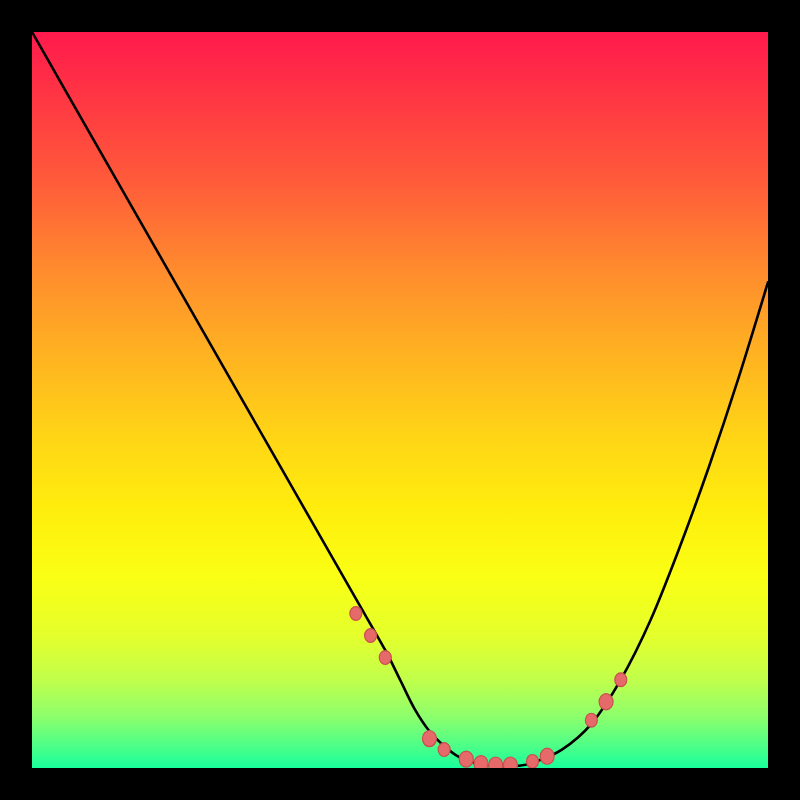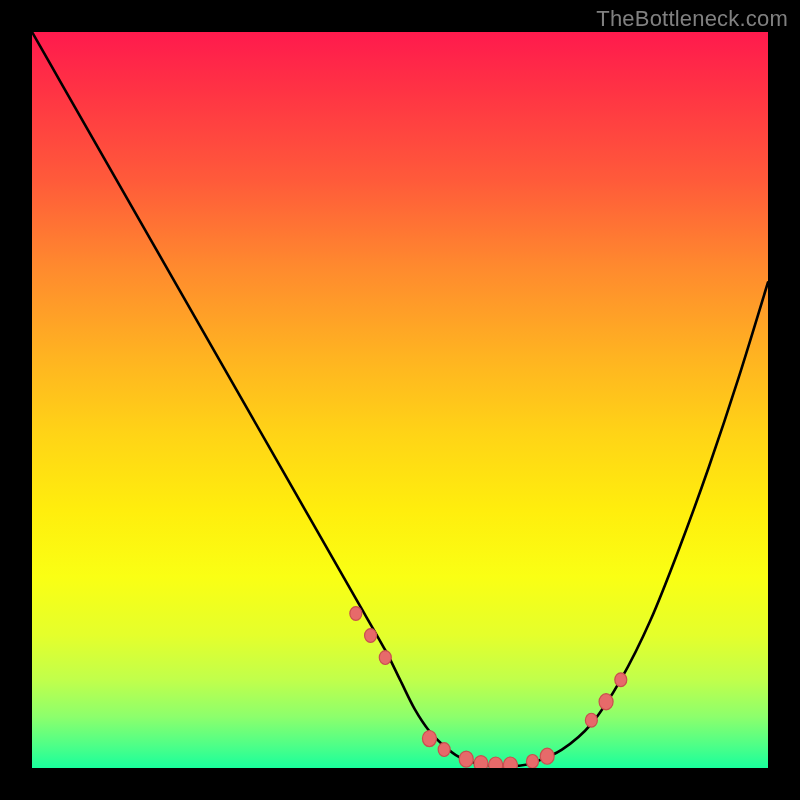--- a/index.html
+++ b/index.html
@@ -69,21 +69,20 @@
   .dot {
     fill: #e76a6a;
     stroke: #c94f4f;
     stroke-width: 1.2;
   }
 </style>
 </head>
 <body>
 
 <div class="frame">
-  <div class="watermark">TheBottleneck.com</div>
   <div class="plot">
     <div class="gradient"></div>
     <svg class="curve" viewBox="0 0 736 736" preserveAspectRatio="none">
       <path id="curve-path" fill="none" stroke="#000000" stroke-width="2.6" stroke-linejoin="round" stroke-linecap="round" d="M 0.00 0.00 C 4.91 8.59, 19.63 34.35, 29.44 51.52 C 39.25 68.69, 49.07 85.87, 58.88 103.04 C 68.69 120.21, 78.51 137.39, 88.32 154.56 C 98.13 171.73, 107.95 188.91, 117.76 206.08 C 127.57 223.25, 137.39 240.43, 147.20 257.60 C 157.01 274.77, 166.83 291.95, 176.64 309.12 C 186.45 326.29, 196.27 343.47, 206.08 360.64 C 215.89 377.81, 225.71 394.99, 235.52 412.16 C 245.33 429.33, 255.15 446.51, 264.96 463.68 C 274.77 480.85, 284.59 498.03, 294.40 515.20 C 304.21 532.37, 314.03 549.55, 323.84 566.72 C 333.65 583.89, 345.92 604.75, 353.28 618.24 C 360.64 631.73, 363.09 637.87, 368.00 647.68 C 372.91 657.49, 377.81 668.53, 382.72 677.12 C 387.63 685.71, 392.53 693.07, 397.44 699.20 C 402.35 705.33, 407.25 709.63, 412.16 713.92 C 417.07 718.21, 421.97 722.14, 426.88 724.96 C 431.79 727.78, 436.69 729.38, 441.60 730.85 C 446.51 732.32, 451.41 733.18, 456.32 733.79 C 461.23 734.41, 466.13 734.53, 471.04 734.53 C 475.95 734.53, 480.85 734.41, 485.76 733.79 C 490.67 733.18, 493.12 733.55, 500.48 730.85 C 507.84 728.15, 520.11 724.10, 529.92 717.60 C 539.73 711.10, 549.55 703.49, 559.36 691.84 C 569.17 680.19, 578.99 664.85, 588.80 647.68 C 598.61 630.51, 608.43 610.88, 618.24 588.80 C 628.05 566.72, 637.87 540.96, 647.68 515.20 C 657.49 489.44, 667.31 462.45, 677.12 434.24 C 686.93 406.03, 696.75 376.59, 706.56 345.92 C 716.37 315.25, 731.09 266.19, 736.00 250.24"></path>
       <g id="dots-group">
           <ellipse cx="323.84" cy="581.44" rx="6" ry="6.8999999999999995" class="dot" fill="#e76a6a" stroke="#c94f4f"></ellipse>
           <ellipse cx="338.56" cy="603.52" rx="6" ry="6.8999999999999995" class="dot" fill="#e76a6a" stroke="#c94f4f"></ellipse>
           <ellipse cx="353.28" cy="625.60" rx="6" ry="6.8999999999999995" class="dot" fill="#e76a6a" stroke="#c94f4f"></ellipse>
           <ellipse cx="397.44" cy="706.56" rx="7" ry="8.049999999999999" class="dot" fill="#e76a6a" stroke="#c94f4f"></ellipse>
           <ellipse cx="412.16" cy="717.60" rx="6" ry="6.8999999999999995" class="dot" fill="#e76a6a" stroke="#c94f4f"></ellipse>

